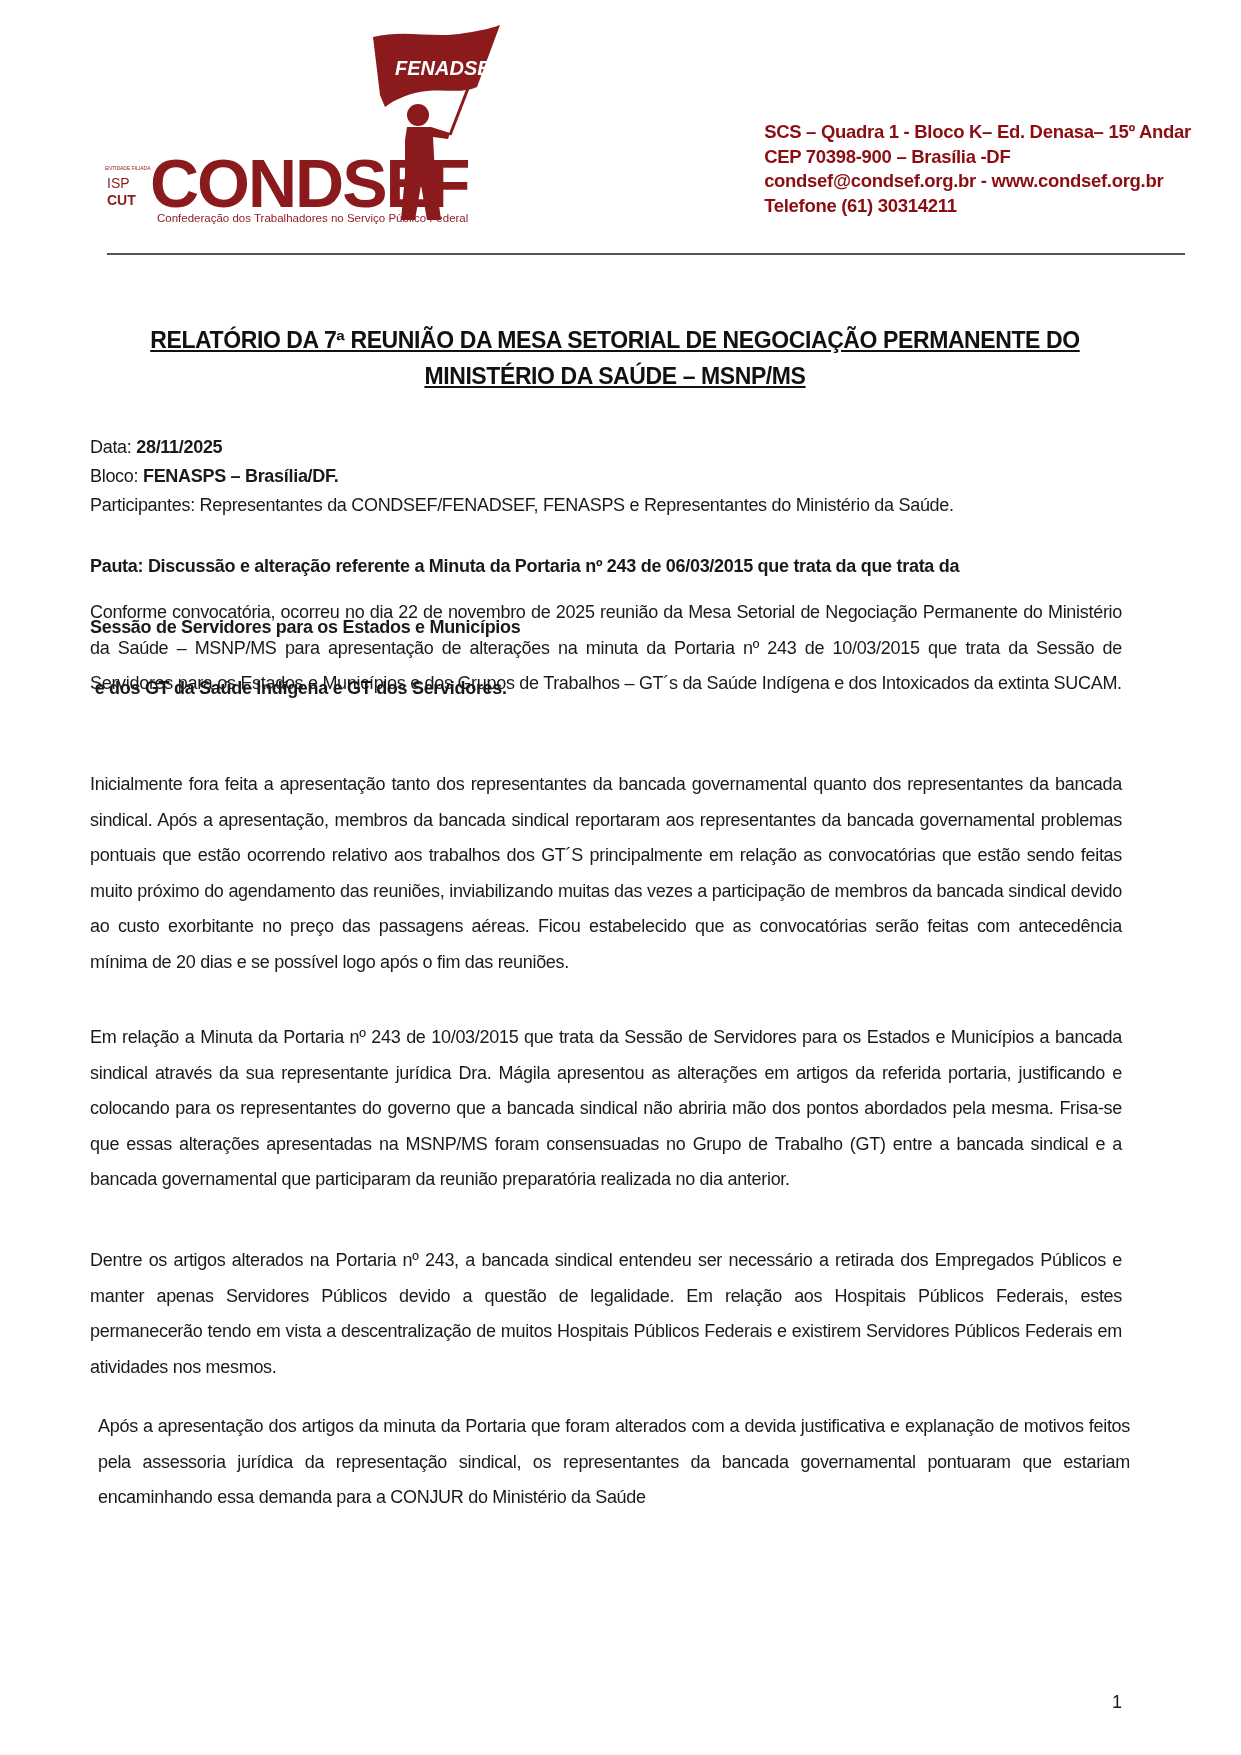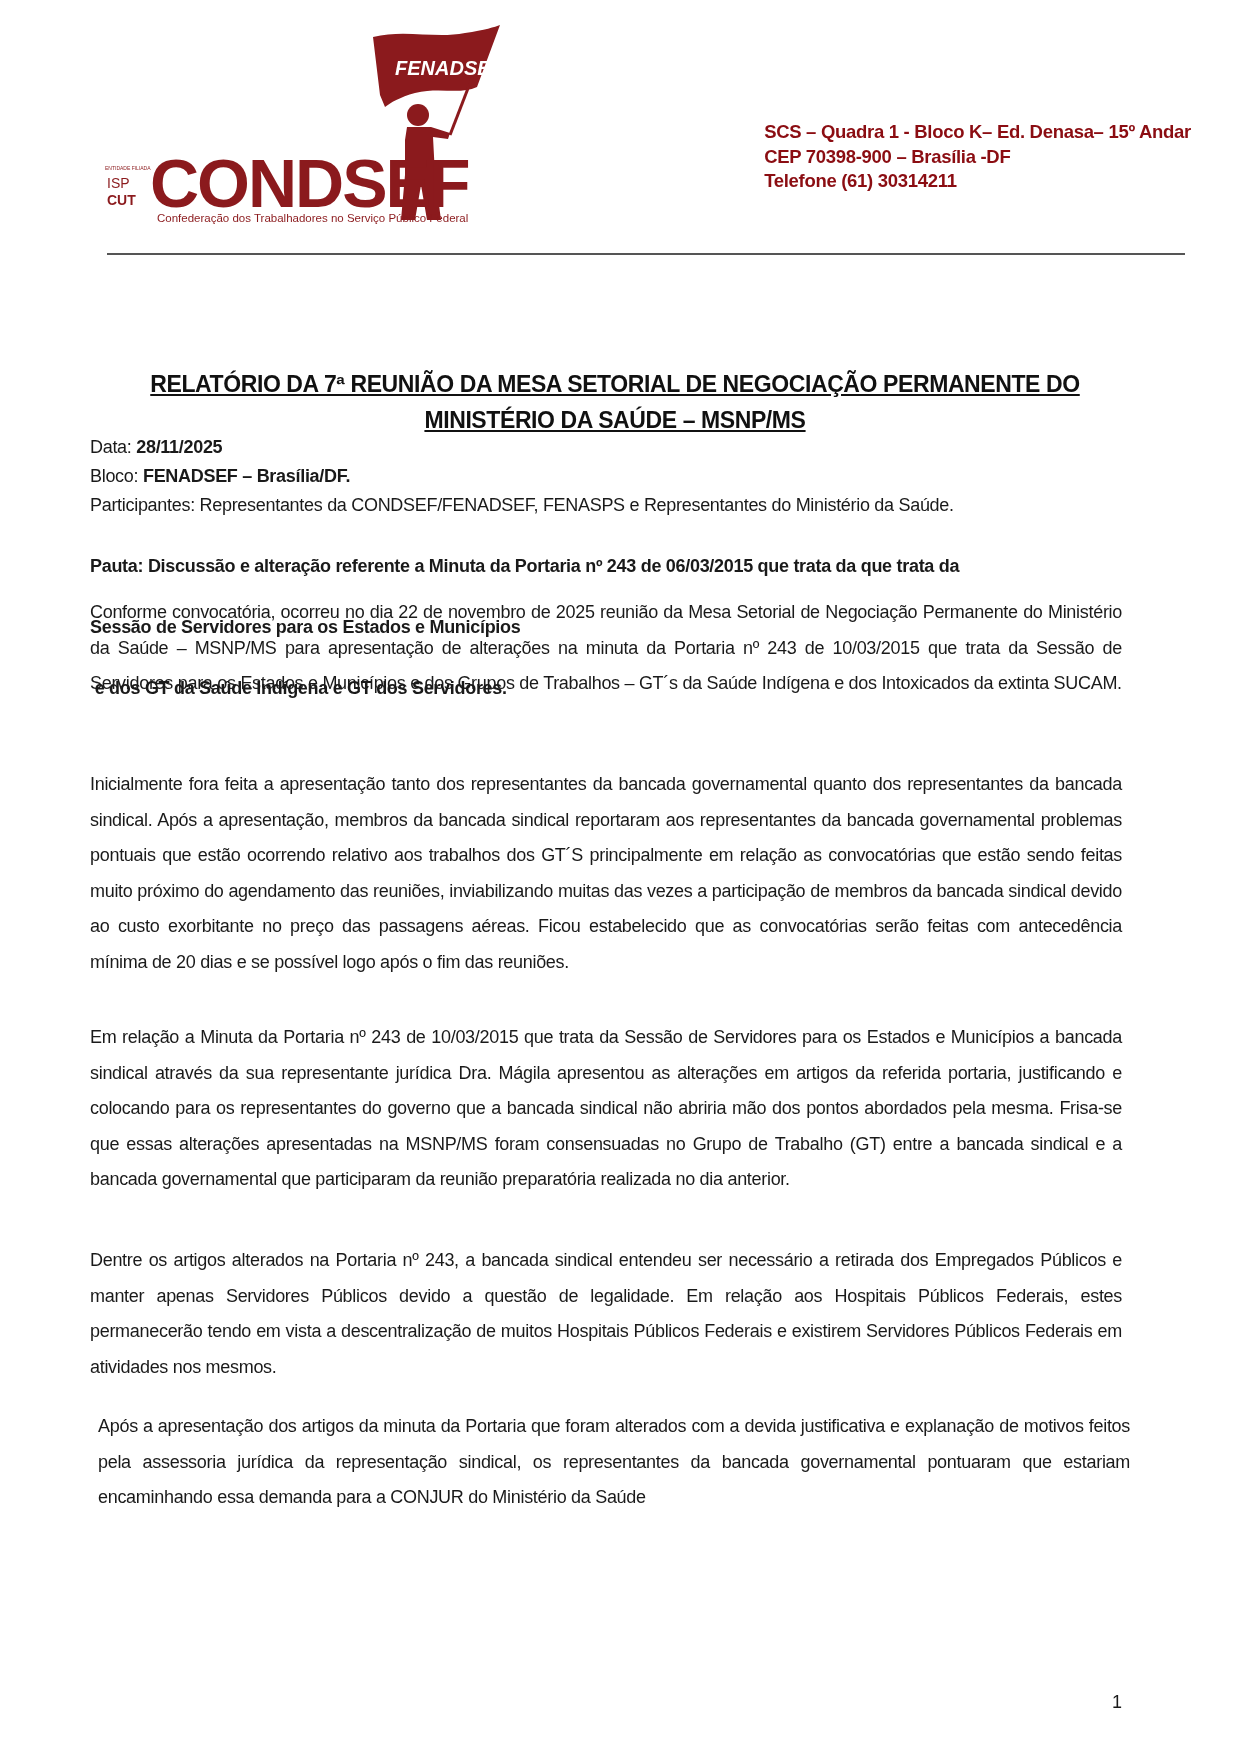--- a/index.html
+++ b/index.html
@@ -2,21 +2,21 @@
 <html><head>
   <meta charset="utf-8">
   <style>
     html, body { margin: 0; padding: 0; background: #ffffff; }
     body { width: 1241px; height: 1755px; position: relative; overflow: hidden; font-family: "Liberation Sans", sans-serif; color: #1a1a1a; }
     .header { position: absolute; left: 0; top: 0; width: 1241px; height: 260px; }
     .logo-svg { position: absolute; left: 105px; top: 25px; }
     .contact { position: absolute; right: 50px; top: 120px; color: #8b0d12; font-family: "Liberation Sans", sans-serif; font-weight: bold; font-size: 18.5px; line-height: 24.5px; letter-spacing: -0.3px; }
     .contact div { white-space: nowrap; }
     .header-rule { position: absolute; left: 107px; top: 253px; width: 1078px; height: 2px; background: #555; }
-    .title { position: absolute; left: 80px; top: 322px; width: 1070px; text-align: center; font-family: "Liberation Sans Narrow", "Liberation Sans", sans-serif; font-weight: bold; font-size: 23px; line-height: 36px; text-decoration: underline; letter-spacing: -0.4px; color: #111; margin-top: 44px; }
+    .title { position: absolute; left: 80px; top: 322px; width: 1070px; text-align: center; font-family: "Liberation Sans Narrow", "Liberation Sans", sans-serif; font-weight: bold; font-size: 23px; line-height: 36px; text-decoration: underline; letter-spacing: -0.4px; color: #111; }
     .meta { position: absolute; left: 90px; top: 433px; width: 1050px; font-size: 18px; line-height: 29px; letter-spacing: -0.3px; }
     .meta .b { font-weight: bold; margin-top: 32px; }
     .body-text { position: absolute; left: 90px; width: 1032px; font-size: 18px; line-height: 35.5px; text-align: justify; letter-spacing: -0.3px; }
     .page-num { position: absolute; left: 1112px; top: 1692px; font-size: 18px; }
   </style>
 </head>
 <body>
 
 <div class="header">
   <svg class="logo-svg" width="460" height="205" viewBox="0 0 460 205">
@@ -33,33 +33,34 @@
     <text x="45" y="182" fill="#8b1a1d" font-family="Liberation Sans, sans-serif" font-weight="bold" font-size="68" letter-spacing="-2">CONDSEF</text>
     <text x="0" y="145" fill="#8b1a1d" font-family="Liberation Sans, sans-serif" font-size="5">ENTIDADE FILIADA</text>
     <text x="2" y="163" fill="#8b1a1d" font-family="Liberation Sans, sans-serif" font-size="14">ISP</text>
     <text x="2" y="180" fill="#8b1a1d" font-family="Liberation Sans, sans-serif" font-weight="bold" font-size="14">CUT</text>
     <text x="52" y="197" fill="#8b1a1d" font-family="Liberation Sans, sans-serif" font-size="11.5">Confederação dos Trabalhadores no Serviço Público Federal</text>
   </svg>
 
   <div class="contact">
     <div>SCS – Quadra 1 - Bloco K– Ed. Denasa– 15º Andar</div>
     <div>CEP 70398-900 – Brasília -DF</div>
+    <div>condsef@condsef.org.br - www.condsef.org.br</div>
     <div>Telefone (61) 30314211</div>
   </div>
   <div class="header-rule"></div>
 </div>
 
 <div class="title">
   <div>RELATÓRIO DA 7ª REUNIÃO DA MESA SETORIAL DE NEGOCIAÇÃO PERMANENTE DO</div>
   <div>MINISTÉRIO DA SAÚDE – MSNP/MS</div>
 </div>
 
 <div class="meta">
   <div><span>Data: </span><span class="b">28/11/2025</span></div>
-  <div><span>Bloco: </span><span class="b">FENADSEF – Brasília/DF.</span></div>
+  <div><span>Bloco: </span><span class="b">FENASPS – Brasília/DF.</span></div>
   <div>Participantes: Representantes da CONDSEF/FENADSEF, FENASPS e Representantes do Ministério da Saúde.</div>
   <div class="b">Pauta: Discussão e alteração referente a Minuta da Portaria nº 243 de 06/03/2015 que trata da que trata da</div>
   <div class="b">Sessão de Servidores para os Estados e Municípios</div>
   <div class="b" style="white-space: pre;"> e dos GT da Saúde Indígena e GT dos Servidores.</div>
 </div>
 
 <p class="body-text" style="top: 595px; margin:0;">Conforme convocatória, ocorreu no dia 22 de novembro de 2025 reunião da Mesa Setorial de Negociação Permanente do Ministério da Saúde – MSNP/MS para apresentação de alterações na minuta da Portaria nº 243 de 10/03/2015 que trata da Sessão de Servidores para os Estados e Municípios e dos Grupos de Trabalhos – GT´s da Saúde Indígena e dos Intoxicados da extinta SUCAM.</p>
 <p class="body-text" style="top: 767px; margin:0;">Inicialmente fora feita a apresentação tanto dos representantes da bancada governamental quanto dos representantes da bancada sindical. Após a apresentação, membros da bancada sindical reportaram aos representantes da bancada governamental problemas pontuais que estão ocorrendo relativo aos trabalhos dos GT´S principalmente em relação as convocatórias que estão sendo feitas muito próximo do agendamento das reuniões, inviabilizando muitas das vezes a participação de membros da bancada sindical devido ao custo exorbitante no preço das passagens aéreas. Ficou estabelecido que as convocatórias serão feitas com antecedência  mínima de 20 dias e se possível logo após o fim das reuniões.</p>
 <p class="body-text" style="top: 1020px; margin:0;">Em relação a Minuta da Portaria nº 243 de 10/03/2015 que trata da Sessão de Servidores para os Estados e Municípios a bancada sindical através da sua representante jurídica Dra. Mágila apresentou as alterações em artigos da referida portaria, justificando e colocando para os representantes do governo que a bancada sindical não abriria mão dos pontos abordados pela mesma. Frisa-se que essas alterações apresentadas na MSNP/MS foram consensuadas no Grupo de Trabalho (GT) entre a bancada sindical e a bancada governamental que participaram da reunião preparatória realizada no dia anterior.</p>
 <p class="body-text" style="top: 1243px; margin:0;">Dentre os artigos alterados na Portaria nº 243, a bancada sindical entendeu ser necessário a retirada dos Empregados Públicos e manter apenas Servidores Públicos devido a questão de legalidade. Em relação aos Hospitais Públicos Federais, estes permanecerão tendo em vista a descentralização de muitos Hospitais Públicos Federais e existirem Servidores Públicos Federais em atividades nos mesmos.</p>

